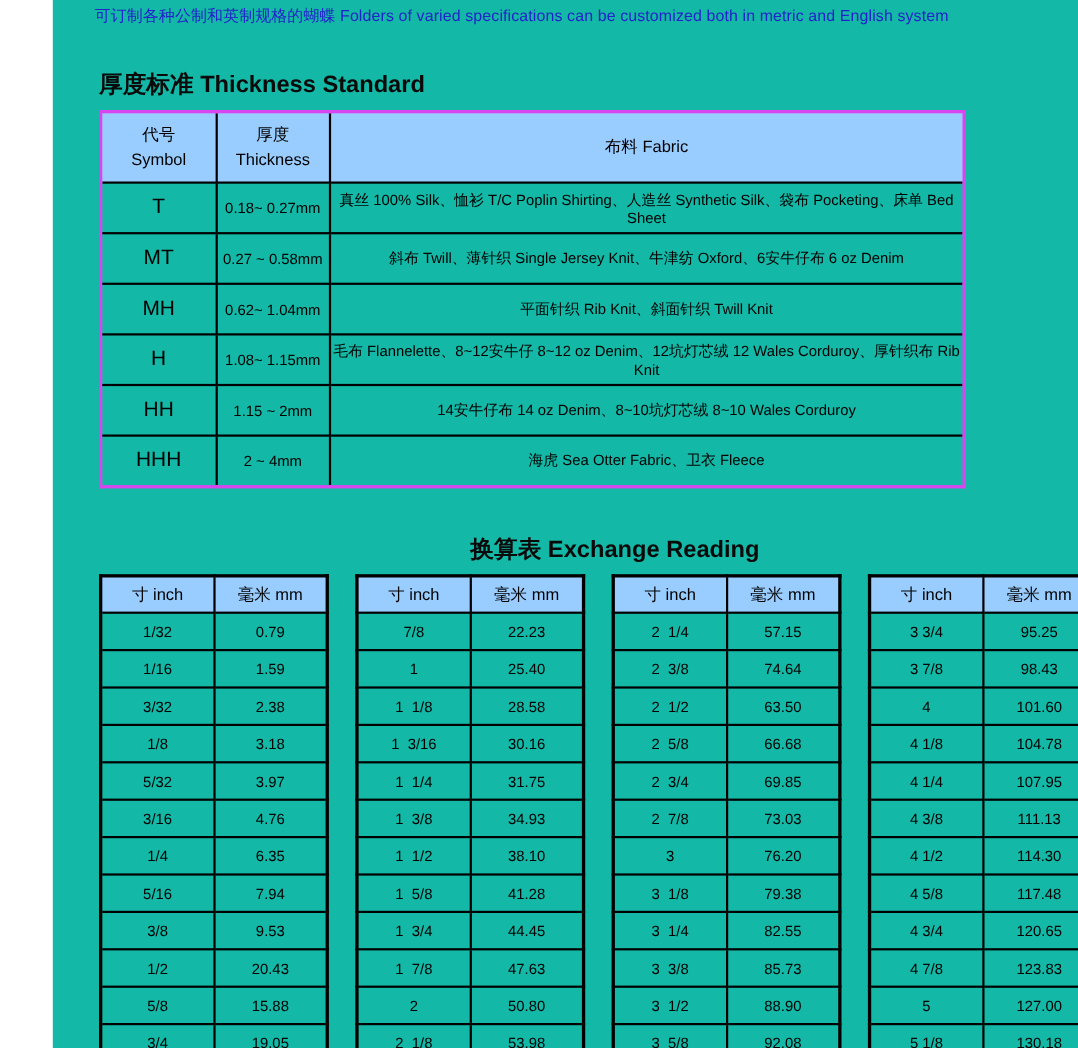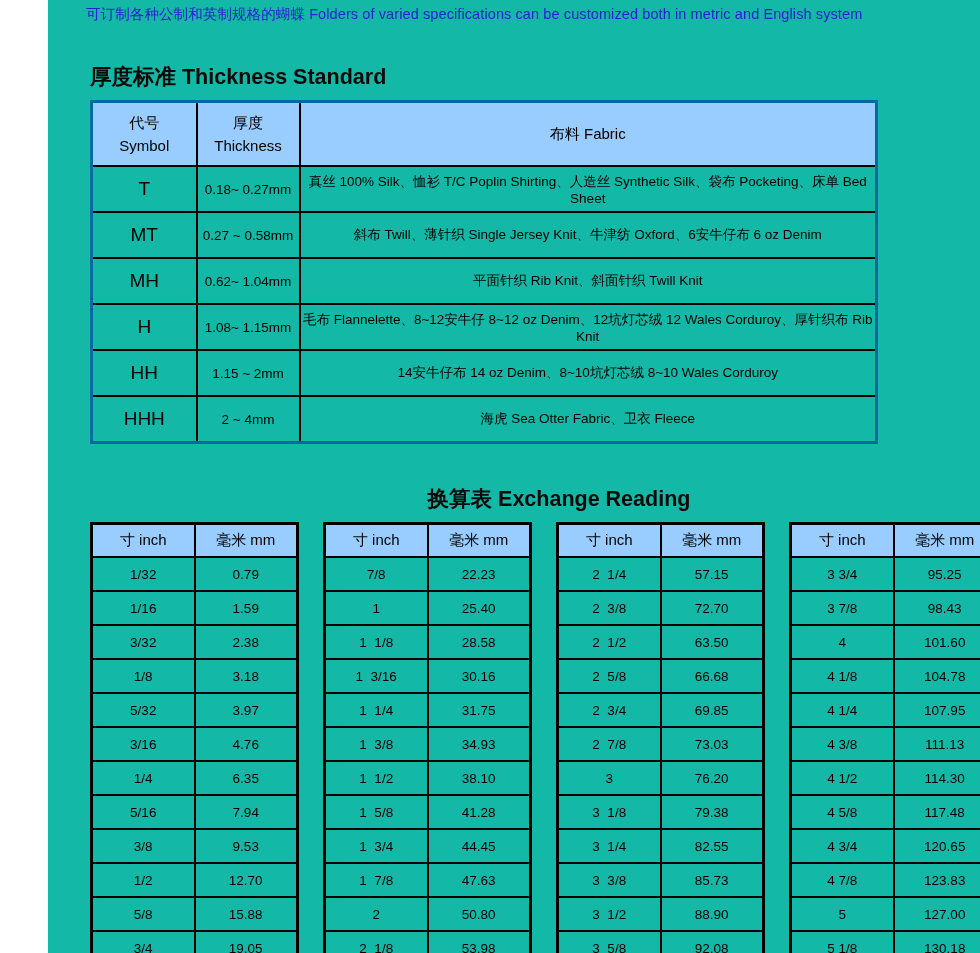--- a/index.html
+++ b/index.html
@@ -21,21 +21,21 @@
   }
   .section-title.second { margin-top: 40px; text-align: center; }
 
   table { border-collapse: collapse; table-layout: fixed; }
   td, th { border: 2px solid #000; text-align: center; vertical-align: middle; padding: 0; }
 
   
   .thickness-table {
     margin: 9px 0 0 42px;
     width: 788px;
-    border: 3px solid #0369a1;
+    border: 3px solid #d946ef;
   }
   .thickness-table th {
     background: #99ccff;
     height: 62px;
     font-weight: normal;
     font-size: 15px;
     line-height: 1.55;
   }
   .thickness-table td { height: 44px; }
   .thickness-table td.c-symbol { font-size: 19px; }
@@ -166,21 +166,21 @@
           <tr>
             <td>5/16</td>
             <td>7.94</td>
           </tr>
           <tr>
             <td>3/8</td>
             <td>9.53</td>
           </tr>
           <tr>
             <td>1/2</td>
-            <td>12.70</td>
+            <td>20.43</td>
           </tr>
           <tr>
             <td>5/8</td>
             <td>15.88</td>
           </tr>
           <tr>
             <td>3/4</td>
             <td>19.05</td>
           </tr>
         </tbody>
@@ -260,21 +260,21 @@
           <th>毫米 mm</th>
         </tr>
       </thead>
       <tbody>
           <tr>
             <td>2  1/4</td>
             <td>57.15</td>
           </tr>
           <tr>
             <td>2  3/8</td>
-            <td>72.70</td>
+            <td>74.64</td>
           </tr>
           <tr>
             <td>2  1/2</td>
             <td>63.50</td>
           </tr>
           <tr>
             <td>2  5/8</td>
             <td>66.68</td>
           </tr>
           <tr>

